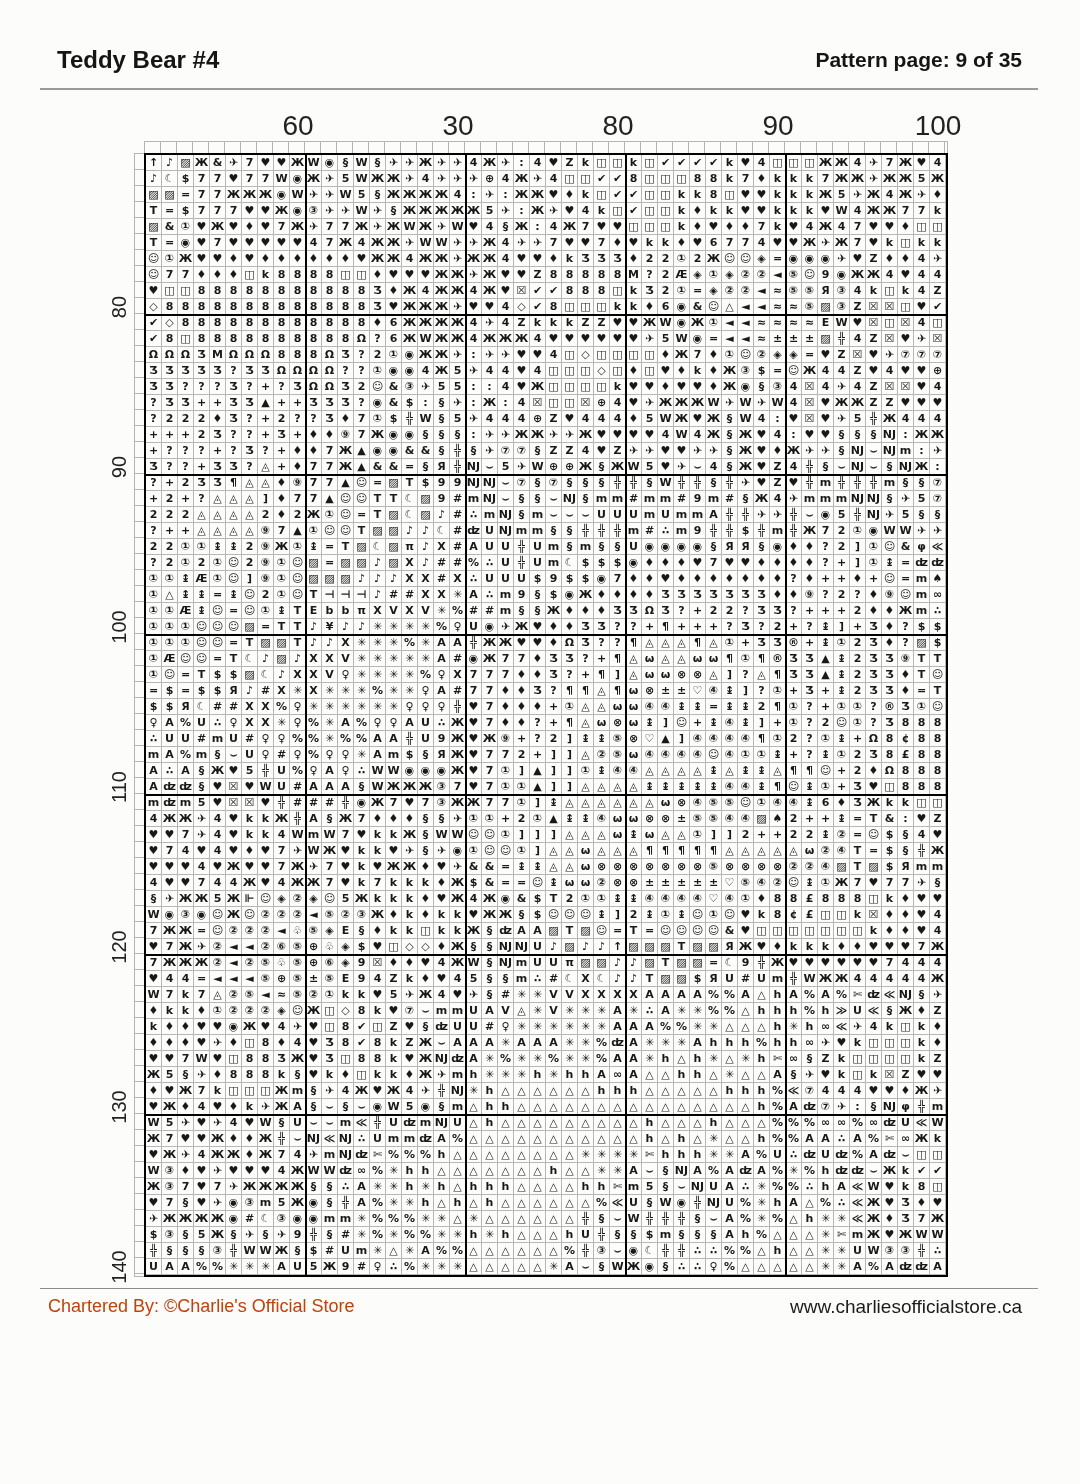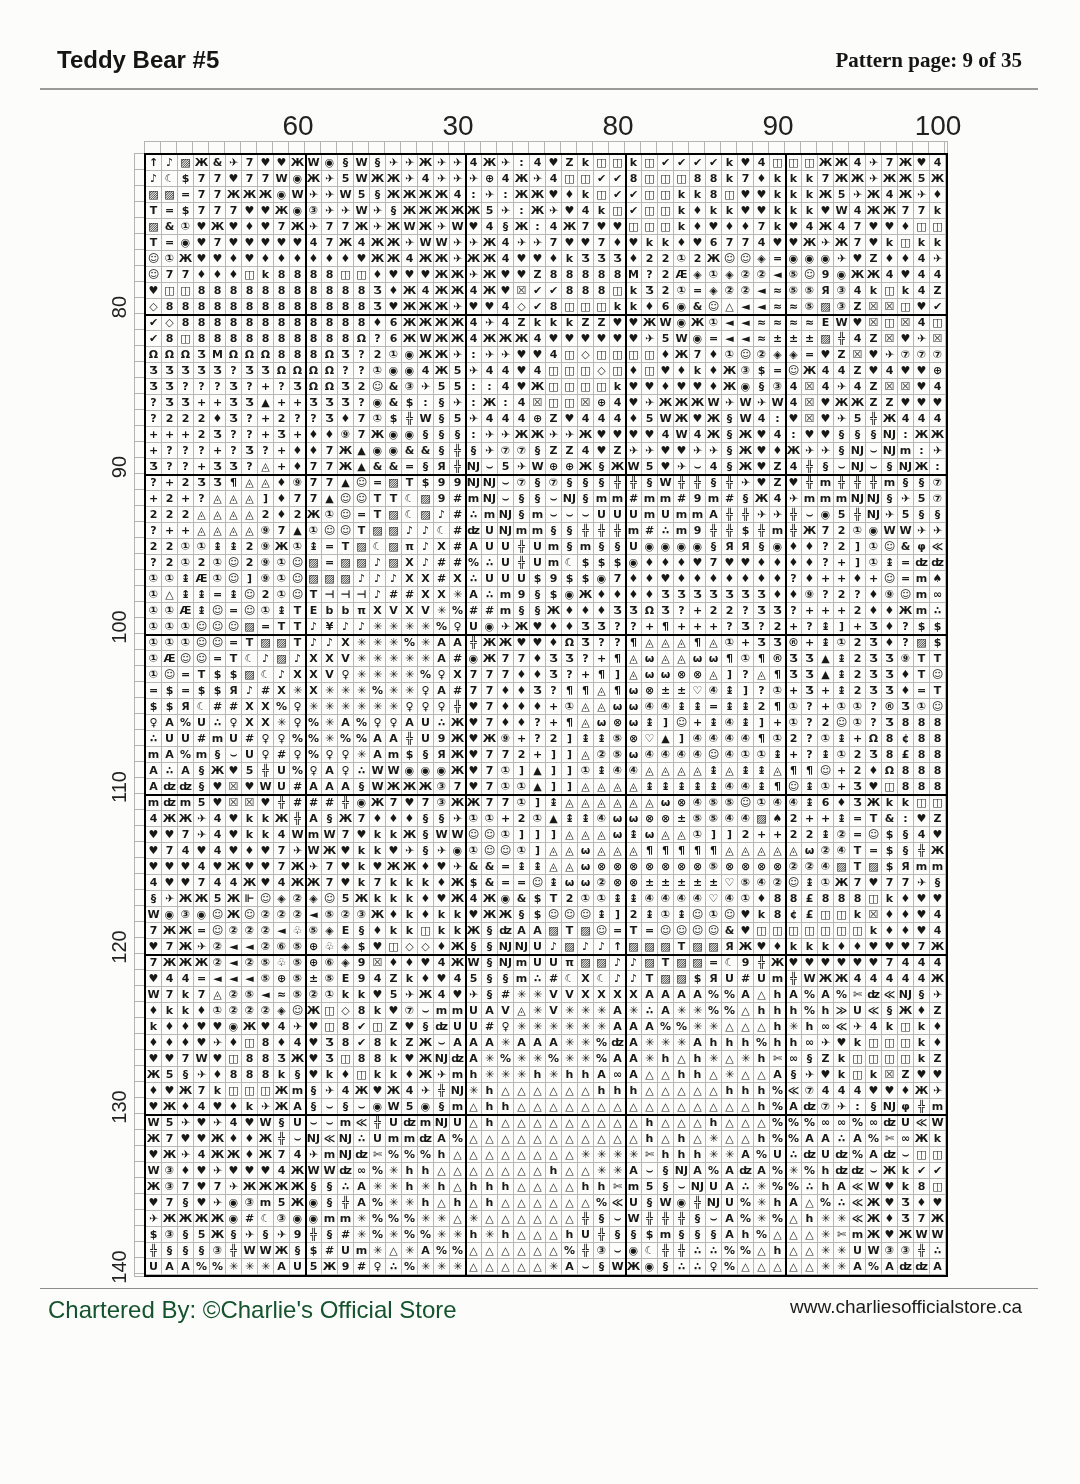--- a/index.html
+++ b/index.html
@@ -9,31 +9,31 @@
     font-family:"Liberation Sans", sans-serif;
     color:#111;
     overflow:hidden;
   }
   .page-title{
     position:absolute;left:57px;top:46px;
     font-size:24px;font-weight:bold;letter-spacing:0px;color:#151515;
   }
   .page-number{
     position:absolute;right:58px;top:48px;
-    font-size:21px;font-weight:bold;color:#151515;font-family:Liberation Serif, serif;
+    font-size:21px;font-weight:bold;color:#151515;
   }
   .rule{
     position:absolute;left:40px;right:42px;height:0;
     border-top:2px solid #9a9a96;
   }
   .rule.top{top:88px;}
   .rule.bottom{top:1288px;border-top:1.5px solid #8d8d89;}
   .footer-credit{
     position:absolute;left:48px;top:1296px;
-    font-size:24px;color:#14532d;
+    font-size:18px;color:#c2410c;
   }
   .footer-website{
     position:absolute;right:58px;top:1296px;
     font-size:19px;color:#1c1c1c;text-align:right;
   }
   .col-label{
     position:absolute;top:110px;transform:translateX(-50%);
     font-size:28px;color:#222;
   }
   .row-label{
@@ -68,21 +68,21 @@
     font-family:"DejaVu Sans", sans-serif;
     font-size:11px;font-weight:bold;color:#191919;
     line-height:1;overflow:hidden;
   }
   .vline{position:absolute;top:0;bottom:0;width:2px;background:#000;}
   .hline{position:absolute;left:0;right:0;height:2px;background:#000;}
 </style>
 </head>
 <body>
 
-<div class="page-title">Teddy Bear #5</div>
+<div class="page-title">Teddy Bear #4</div>
 <div class="page-number">Pattern page: 9 of 35</div>
 <div class="rule top"></div>
 
 <span class="col-label" style="left:298px">60</span>
 <span class="col-label" style="left:458px">30</span>
 <span class="col-label" style="left:618px">80</span>
 <span class="col-label" style="left:778px">90</span>
 <span class="col-label" style="left:938px">100</span>
 
 <span class="row-label" style="top:307px">80</span>

